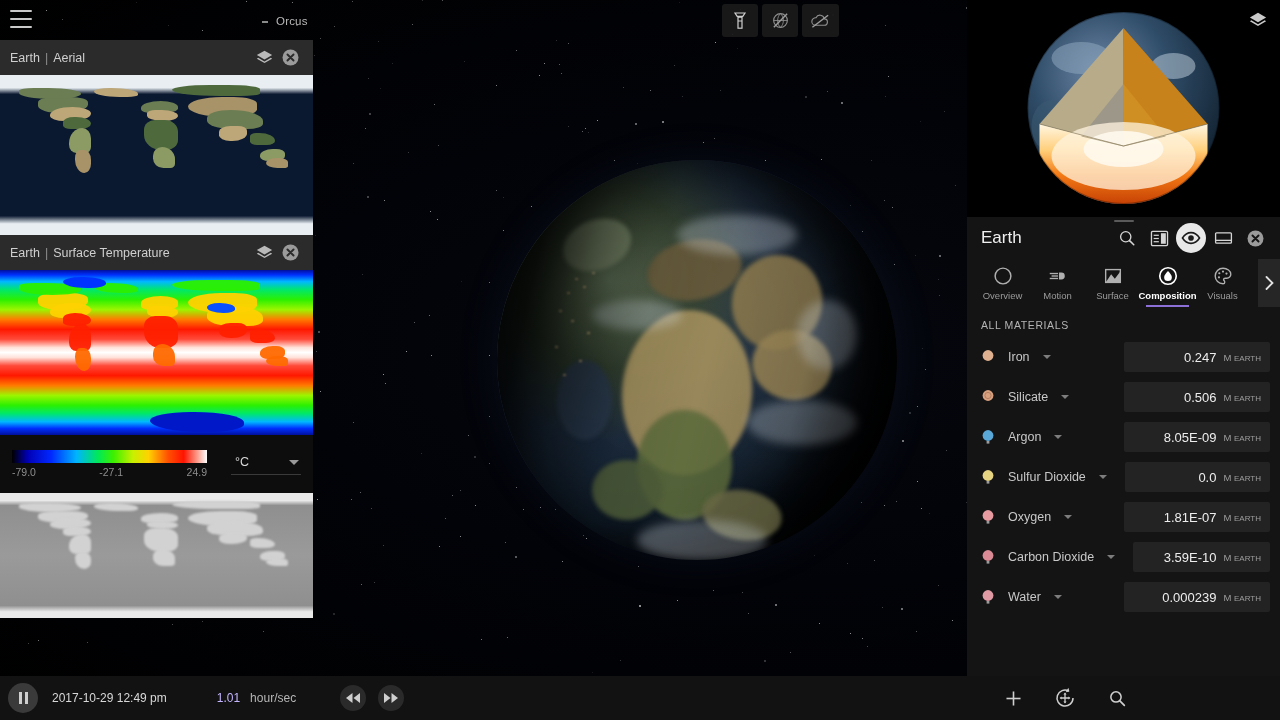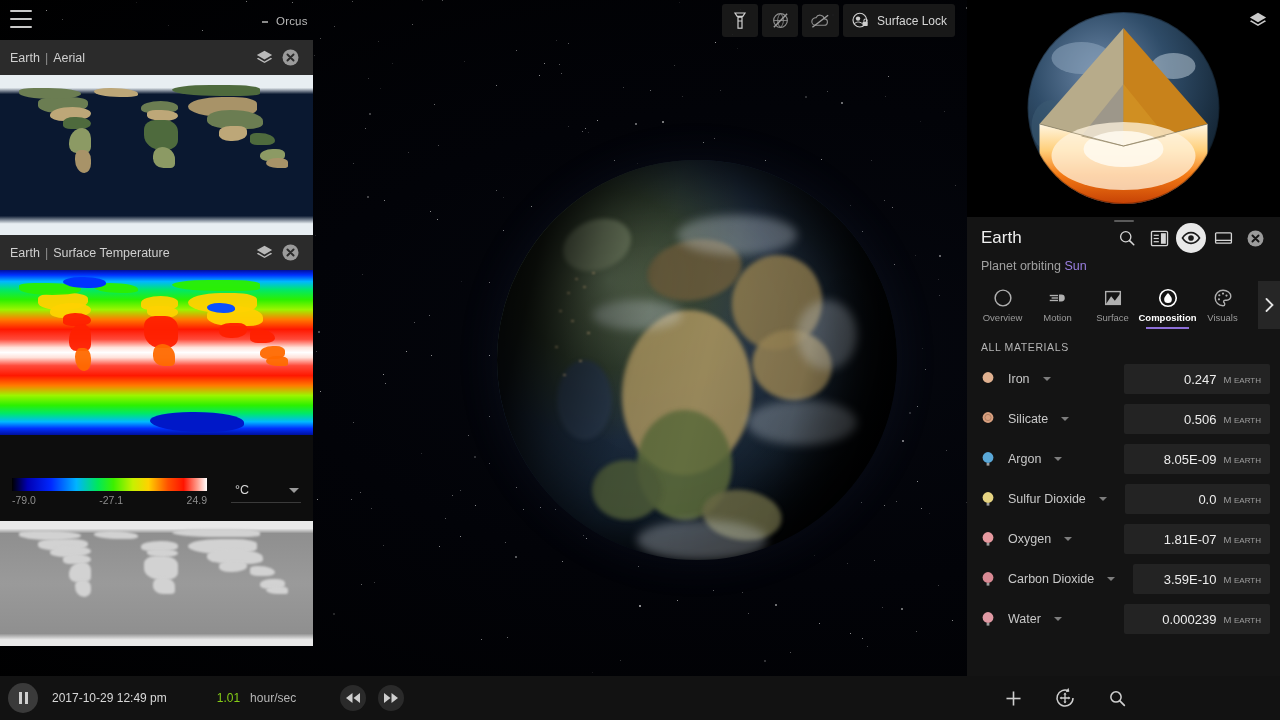--- a/index.html
+++ b/index.html
@@ -129,21 +129,21 @@
   .elev {
     width:100%; height:100%;
     background: linear-gradient(to bottom, #e9e9e9 0%, #e9e9e9 6%, #8f8f8f 10%, #9a9a9a 50%, #8f8f8f 90%, #e9e9e9 95%, #e9e9e9 100%);
     position:relative;
   }
   .eland { position:absolute; background:#d2d2d2; filter: blur(.8px); }
 
   
   .legend-row {
     height: 58px; background: #0d0d0d; display: flex; align-items: center;
-    padding: 0 12px; gap: 10px; margin-top: 28px;
+    padding: 0 12px; gap: 10px;
   }
   .legend-left { flex: 1; }
   .legend-bar {
     height: 13px; width: 195px;
     background: linear-gradient(to right,
       #000000 0%, #0000b4 8%, #0028ff 20%, #00b4ff 33%,
       #00e85a 44%, #3cf000 52%, #c8f000 62%, #ffd200 70%,
       #ff5000 80%, #ff1400 88%, #ff9c8c 95%, #ffffff 100%);
   }
   .legend-ticks {
@@ -237,21 +237,21 @@
     position: absolute; left: 0; bottom: 0; width: 1280px; height: 44px;
     background: #121212; z-index: 40; display: flex; align-items: center;
   }
   .play-btn {
     width: 30px; height: 30px; border-radius: 50%; background: #3a3a3a;
     margin-left: 8px; display:flex; align-items:center; justify-content:center;
     gap: 3px; cursor: pointer; flex:none;
   }
   .play-btn i { display:block; width: 3px; height: 12px; background:#cfcfcf; }
   .time-text { margin-left: 14px; font-size: 12px; color: #d8d8d8; white-space:nowrap; }
-  .rate-val { margin-left: 50px; font-size: 12px; color: #84cc16; }
+  .rate-val { margin-left: 50px; font-size: 12px; color: #c4b5fd; }
   .rate-unit { margin-left: 10px; font-size: 12px; color: #b6b6b6; }
   .seek { margin-left: 44px; display:flex; gap: 12px; }
   .seek .sb {
     width: 26px;height:26px;border-radius:50%;background:#2a2a2a;
     display:flex;align-items:center;justify-content:center;cursor:pointer;
   }
   .center-tools {
     position: absolute; left: 50%; transform: translateX(-50%);
     display: flex; gap: 30px;
   }
@@ -745,30 +745,20 @@
           <line x1="2.8" y1="10" x2="17.2" y2="10" stroke="#8f8f8f" stroke-width=".9"></line>
           <line x1="3" y1="17" x2="17" y2="3" stroke="#9e9e9e" stroke-width="1.5"></line>
         </svg>
       </div>
       <div class="tool-btn">
         <svg width="21" height="16" viewBox="0 0 22 16">
           <path d="M5.5 12.5h9.2a3.4 3.4 0 0 0 .3-6.8 4.6 4.6 0 0 0-8.7-1.1A3.6 3.6 0 0 0 5.5 12.5z" fill="none" stroke="#8f8f8f" stroke-width="1.2"></path>
           <line x1="2.5" y1="14.5" x2="19" y2="2" stroke="#9e9e9e" stroke-width="1.5"></line>
         </svg>
       </div>
-      <div class="tool-btn">
-        <svg width="19" height="19" viewBox="0 0 20 20">
-          <circle cx="9.3" cy="9.6" r="7.2" fill="none" stroke="#cfcfcf" stroke-width="1.2"></circle>
-          <circle cx="7.4" cy="8" r="2.3" fill="#cfcfcf"></circle>
-          <path d="M3 14 C6 10.5 10 11 13.5 14.6" fill="none" stroke="#cfcfcf" stroke-width="1"></path>
-          <rect x="12.2" y="11.4" width="5.4" height="4.4" rx=".7" fill="#cfcfcf"></rect>
-          <path d="M13.6 11.4v-1.3a1.7 1.7 0 0 1 3.4 0v1.3" fill="none" stroke="#cfcfcf" stroke-width="1.1"></path>
-        </svg>
-        <span class="lbl">Surface Lock</span>
-      </div>
     </div>
 
     <div class="layers-corner">
       <svg width="20" height="18" viewBox="0 0 22 20">
         <path d="M11 2 20 7.2 11 12.4 2 7.2z" fill="#c9c9c9"></path>
         <path d="M11 14.6 3.6 10.4 2 11.4 11 16.6 20 11.4 18.4 10.4z" fill="#c9c9c9"></path>
       </svg>
     </div>
   </div>
 
@@ -978,23 +968,20 @@
         </svg>
       </div>
       <div class="hicon">
         <svg width="19" height="19" viewBox="0 0 20 20">
           <circle cx="10" cy="10" r="8.4" fill="#9b9b9b"></circle>
           <path d="M6.8 6.8 13.2 13.2 M13.2 6.8 6.8 13.2" stroke="#141414" stroke-width="2" stroke-linecap="round"></path>
         </svg>
       </div>
     </div>
 
-    <div class="subtitle">
-      <span>Planet orbiting </span><a>Sun</a>
-    </div>
 
     <div class="tabs">
       <div class="tab">
         <svg width="22" height="22" viewBox="0 0 24 24">
           <circle cx="12" cy="12" r="8.6" fill="none" stroke="#b0b0b0" stroke-width="1.6"></circle>
         </svg>
         <span class="tlbl">Overview</span>
       </div>
       <div class="tab">
         <svg width="22" height="22" viewBox="0 0 24 24">

